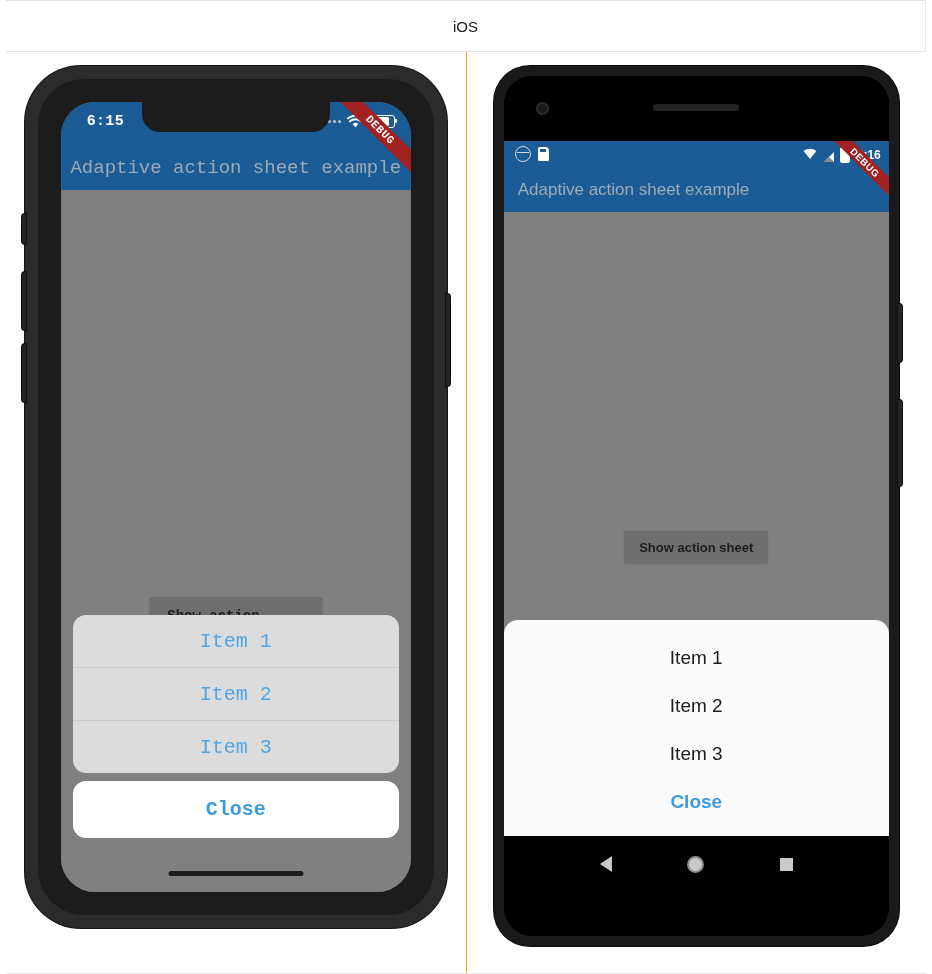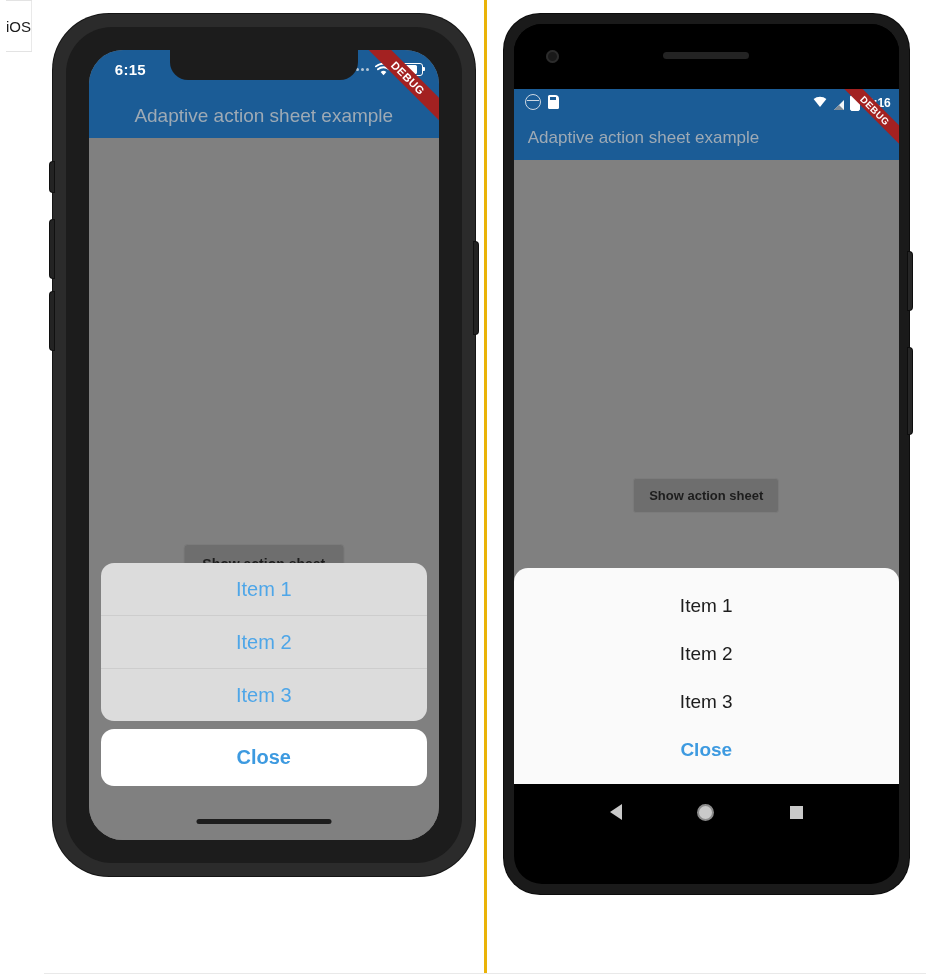--- a/index.html
+++ b/index.html
@@ -1,24 +1,24 @@
 <!DOCTYPE html>
 <html><head>
 <meta charset="utf-8">
 <style>
   html,body{margin:0;padding:0;background:#ffffff;}
   body{width:932px;height:974px;font-family:"Liberation Sans",sans-serif;overflow:hidden;}
 
-  .table{width:932px;height:974px;box-sizing:border-box;display:flex;flex-direction:row;border-radius:12px;}
+  .table{width:932px;height:974px;box-sizing:border-box;display:flex;flex-direction:column;border-radius:12px;}
   .thead{display:flex;height:50px;border-top:1px solid #e3e3e3;border-bottom:1px solid #e3e3e3;margin:0 6px;}
   .th{flex:1;display:flex;align-items:center;justify-content:center;font-size:15px;color:#1b1b1b;}
   .th.first{border-right:1px solid #e9e9e9;}
   .tbody{display:flex;flex:1;margin:0 6px;border-bottom:1px solid #e9e9e9;}
   .td{flex:1;display:flex;align-items:flex-start;justify-content:center;padding-top:14px;box-sizing:border-box;}
-  .td.first{border-right:3px solid #eab308;}
+  .td.first{border-right:1px solid #eab308;font-family:Liberation Mono, monospace;}
 
   
   .ios-device{position:relative;width:422px;height:862px;background:#2b2b2b;border-radius:56px;box-shadow:0 0 0 1px #151515;}
   .ios-inner{position:absolute;left:13px;top:13px;right:13px;bottom:13px;background:#1c1c1c;border-radius:46px;}
   .ios-screen{position:absolute;left:23px;top:23px;right:23px;bottom:23px;border-radius:34px;overflow:hidden;background:#808080;}
   .ios-notch{position:absolute;left:50%;transform:translateX(-50%);top:0;width:188px;height:30px;background:#1c1c1c;border-bottom-left-radius:18px;border-bottom-right-radius:18px;z-index:6;}
   .ios-statusbar{position:relative;height:44px;background:#1b5c96;color:#ffffff;z-index:5;}
   .ios-time{position:absolute;left:26px;top:11px;font-size:15px;font-weight:bold;letter-spacing:.3px;}
   .ios-status-right{position:absolute;right:16px;top:13px;display:flex;align-items:center;gap:6px;}
   .dots{display:flex;align-items:flex-end;gap:2px;opacity:.85;}

